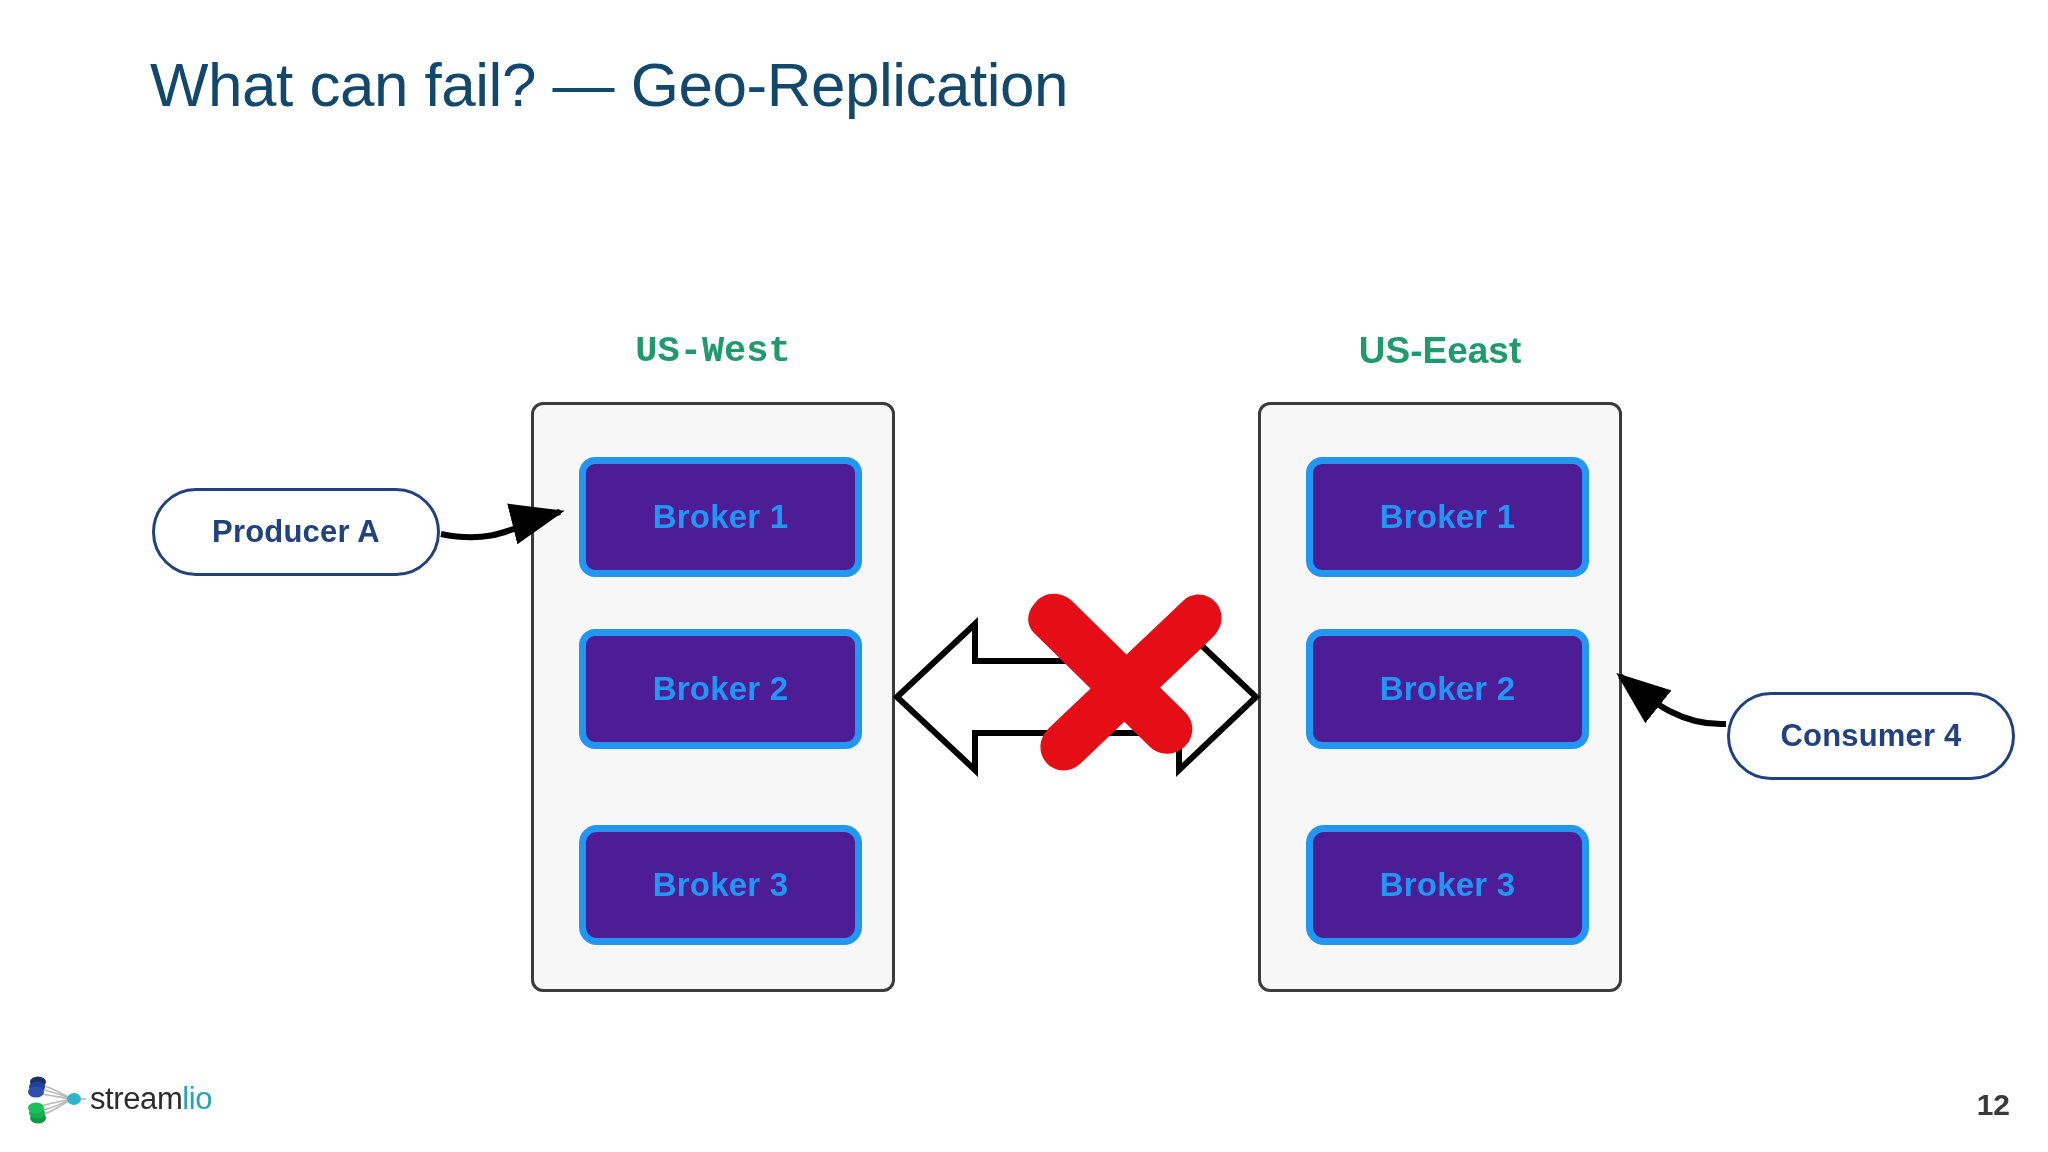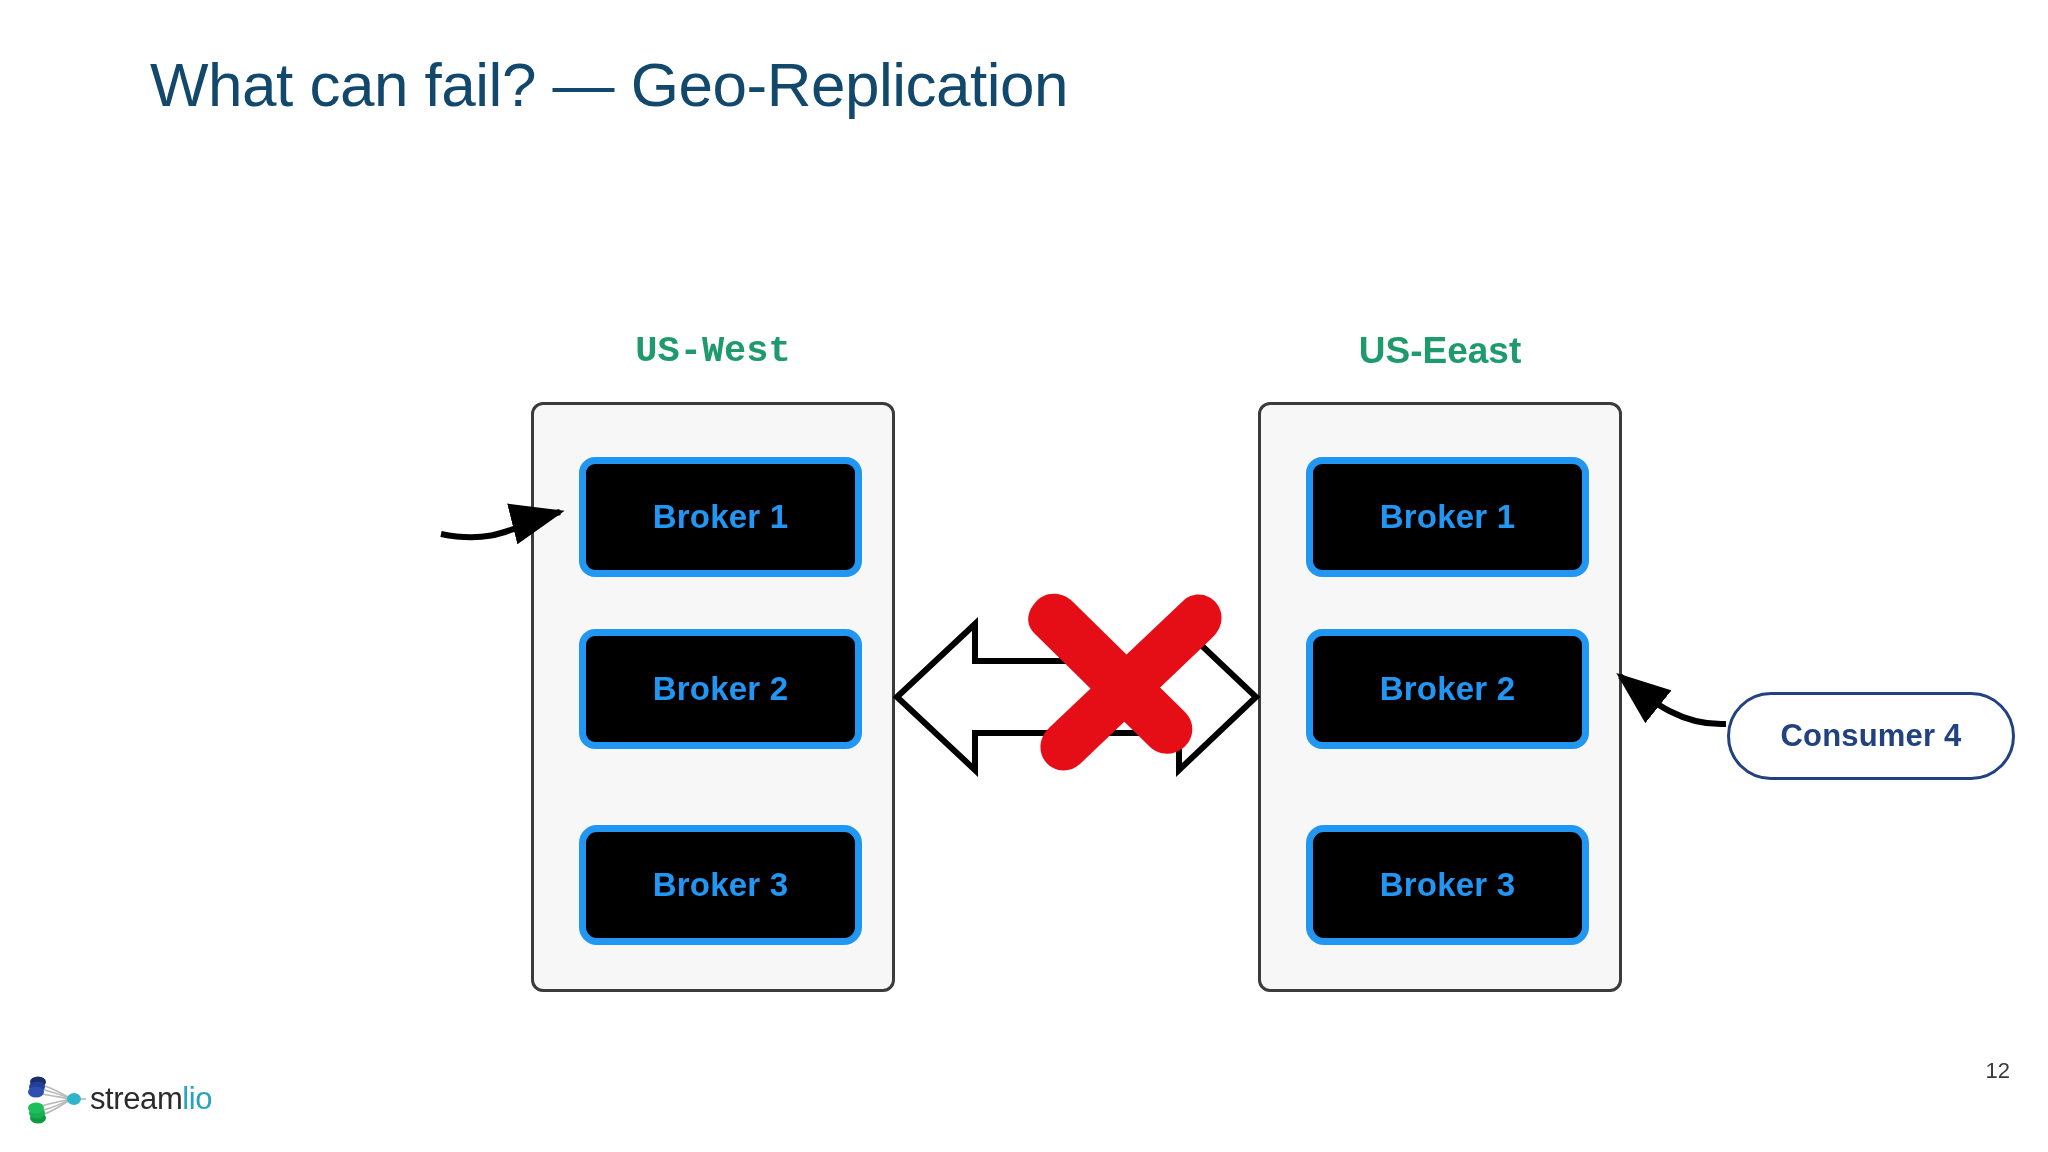--- a/index.html
+++ b/index.html
@@ -70,21 +70,21 @@
   }
   .cluster.west { left: 531px; }
   .cluster.east { left: 1258px; }
 
   
   .broker {
     position: absolute;
     left: 45px;
     width: 283px;
     height: 120px;
-    background: #000000;
+    background: #4c1d95;
     border: 7px solid #2196f3;
     border-radius: 16px;
     box-sizing: border-box;
     display: flex;
     align-items: center;
     justify-content: center;
   }
   .broker .broker-text {
     font-size: 33px;
     font-weight: bold;
@@ -151,24 +151,24 @@
     font-weight: 400;
     letter-spacing: -0.4px;
     margin-left: 4px;
   }
   .logo-wordmark .w-dark { color: #2b2b2b; }
   .logo-wordmark .w-teal { color: #27a3bd; }
 
   .page-number {
     position: absolute;
     right: 38px;
-    top: 1058px;
-    font-size: 22px;
+    top: 1088px;
+    font-size: 30px;
     color: #3a3a3a;
-    font-weight: 400;
+    font-weight: 700;
   }
 </style>
 </head>
 <body>
 
 <div class="slide">
 
   <div class="slide-title">What can fail? — Geo-Replication</div>
 
   <div class="diagram">
@@ -194,20 +194,23 @@
         <span class="broker-text">Broker 1</span>
       </div>
       <div class="broker b2">
         <span class="broker-text">Broker 2</span>
       </div>
       <div class="broker b3">
         <span class="broker-text">Broker 3</span>
       </div>
     </div>
 
+    <div class="pill producer">
+      <span class="pill-text">Producer A</span>
+    </div>
 
     <div class="pill consumer">
       <span class="pill-text">Consumer 4</span>
     </div>
 
     <svg class="overlay" viewBox="0 0 2048 1152">
       <defs>
         <marker id="arrowhead" markerWidth="9" markerHeight="7" refX="8.2" refY="3.5" orient="auto" markerUnits="strokeWidth">
           <path d="M0,0 L9,3.5 L0,7 Z" fill="#000000"></path>
         </marker>

